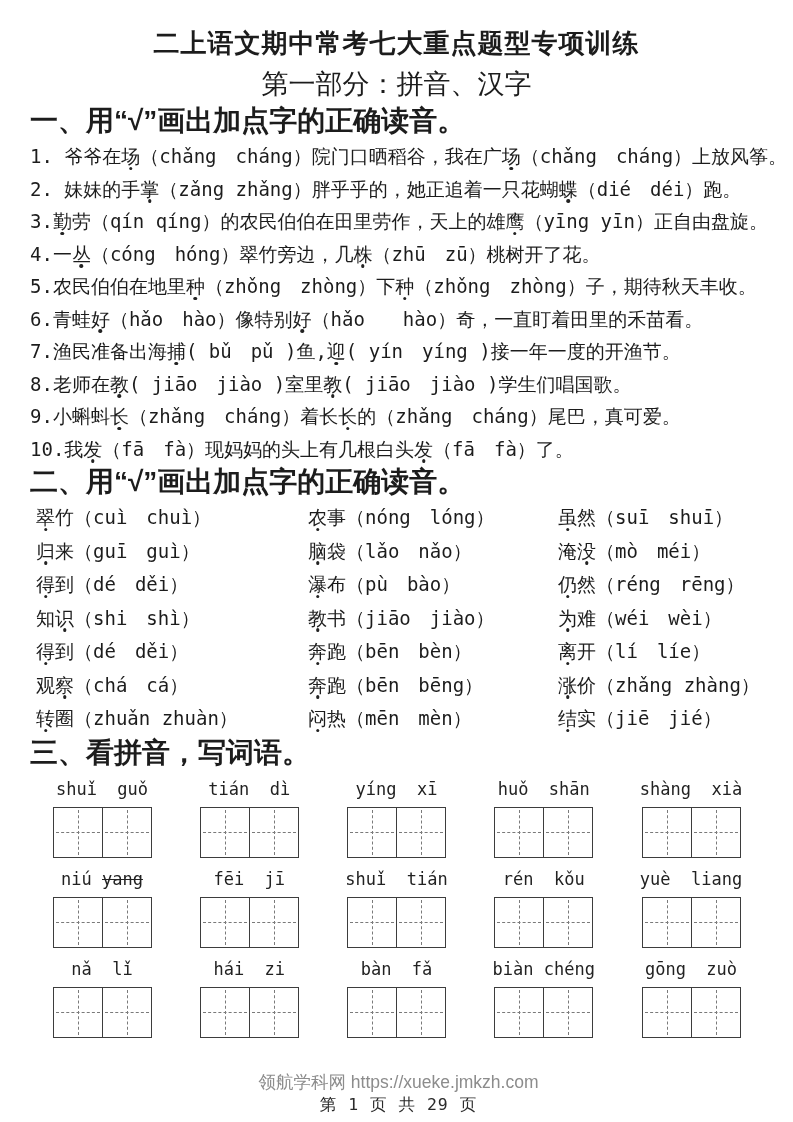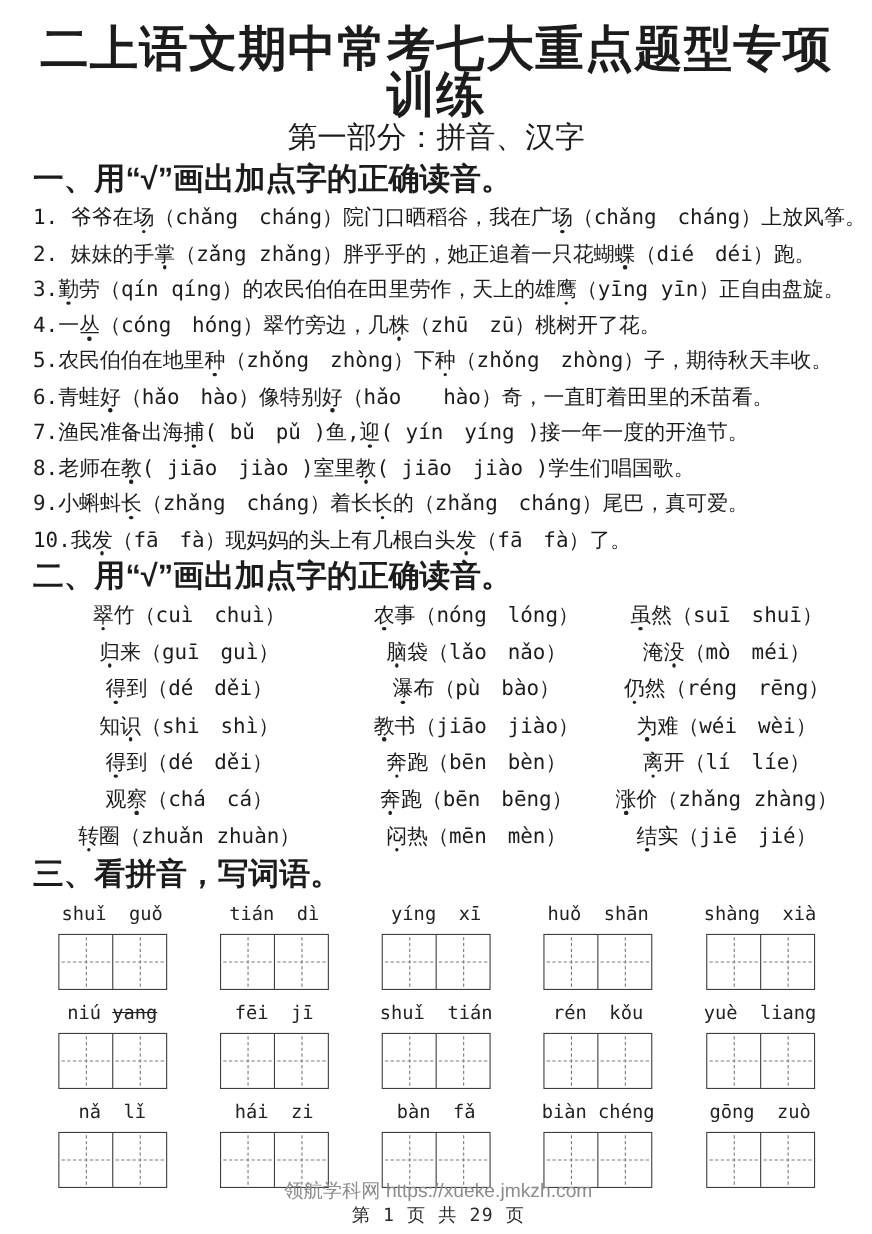--- a/index.html
+++ b/index.html
@@ -4,22 +4,22 @@
 <style>
   html,body{margin:0;padding:0;background:#ffffff;}
   body{
     width:793px;height:1122px;position:relative;overflow:hidden;
     font-family:"DejaVu Serif","Liberation Serif",serif;
     color:#1c1c1c;
   }
   .page{padding:24px 30px 0 30px;}
 
   .title{
-    text-align:center;font-family:Liberation Serif, serif;
-    font-weight:700;font-size:44px;line-height:42px;margin:0;letter-spacing:1px;
+    text-align:center;font-family:Liberation Mono, monospace;
+    font-weight:700;font-size:26px;line-height:42px;margin:0;letter-spacing:1px;
   }
   .subtitle{
     text-align:center;font-weight:400;font-size:27px;line-height:36px;margin:0 0 4px 0;
     font-family:"DejaVu Serif",serif;
   }
   .sec-head{
     font-family:"Liberation Sans",sans-serif;font-weight:700;
     font-size:28px;line-height:30px;margin:2px 0 4px 0;
   }
   
@@ -31,21 +31,21 @@
   .dc{position:relative;}
   .dc::after{
     content:"";position:absolute;left:50%;bottom:-3px;transform:translateX(-50%);
     width:3.5px;height:3.5px;border-radius:50%;background:#222;
   }
   .strike{text-decoration:line-through;}
 
   
   .sec2{
     display:grid;grid-template-columns:272px 250px 1fr;
-    padding-left:6px;margin:2px 0 2px 0;text-align:center;
+    padding-left:6px;margin:2px 0 2px 0;
   }
   .w{
     font-family:"DejaVu Sans Mono","DejaVu Serif",serif;
     font-size:19px;line-height:33.5px;white-space:nowrap;
   }
 
   
   .sec3-row{display:flex;justify-content:space-between;margin:10px 2px 0 2px;}
   .blk{width:140px;display:flex;flex-direction:column;align-items:center;}
   .py{

